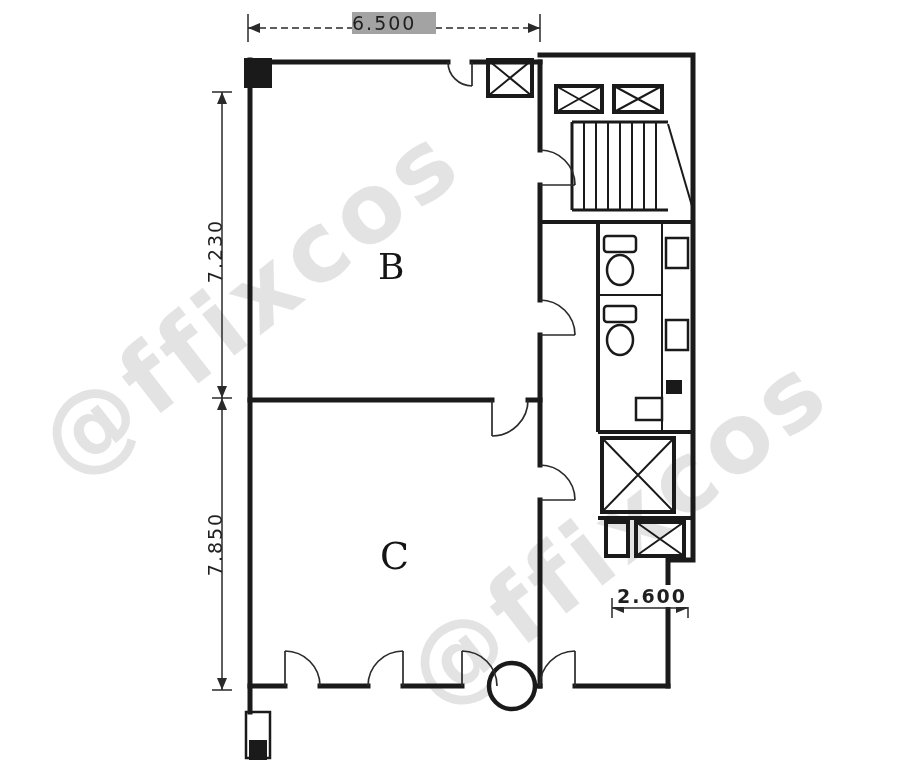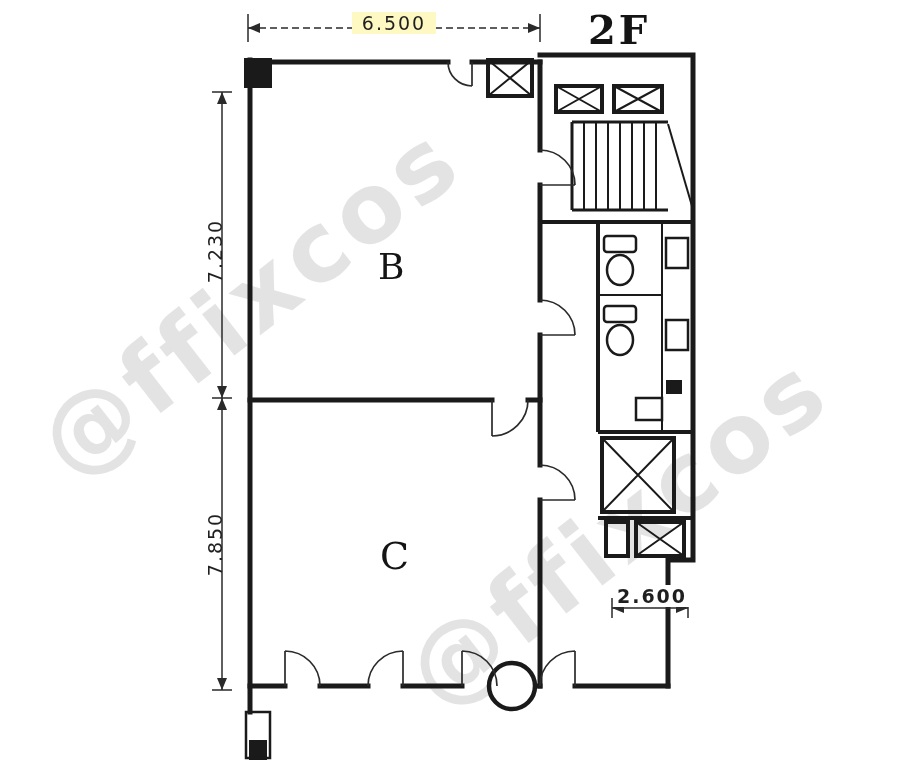--- a/index.html
+++ b/index.html
@@ -52,22 +52,21 @@
   .room-c { left: 380px; top: 534px; font-size: 38px; }
   .dim {
     font: 400 19px "DejaVu Sans", sans-serif;
     letter-spacing: 2px;
     color: #1f1f1f;
   }
   .dim-top {
     left: 352px;
     top: 12px;
     width: 84px;
-    text-align: center;
-    background: #fef9c3;
+    background: #a3a3a3;
   }
   .dim-left-upper {
     left: 176px;
     top: 240px;
     width: 78px;
     text-align: center;
     transform: rotate(-90deg);
   }
   .dim-left-lower {
     left: 176px;
@@ -175,21 +174,20 @@
       <polygon points="540,28 528,23 528,33"></polygon>
       <polygon points="222,92 217,104 227,104"></polygon>
       <polygon points="222,398 217,386 227,386"></polygon>
       <polygon points="222,398 217,410 227,410"></polygon>
       <polygon points="222,690 217,678 227,678"></polygon>
       <polygon points="612,608 624,603 624,613"></polygon>
       <polygon points="688,608 676,603 676,613"></polygon>
     </g>
   </svg>
 
-  <div class="lbl floor-title">2F</div>
 
   <div class="lbl dim dim-top">6.500</div>
   <div class="lbl dim dim-left-upper">7.230</div>
   <div class="lbl dim dim-left-lower">7.850</div>
   <div class="lbl dim dim-bottom-right">2.600</div>
 
   <div class="lbl room-label room-b">B</div>
   <div class="lbl room-label room-c">C</div>
 
 </div>

